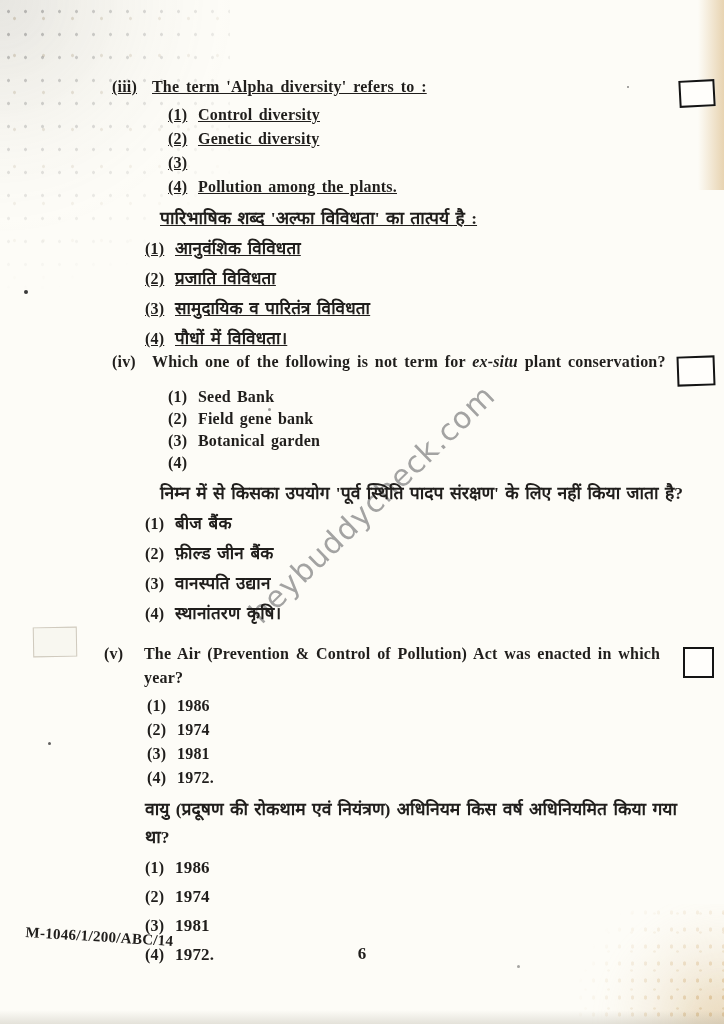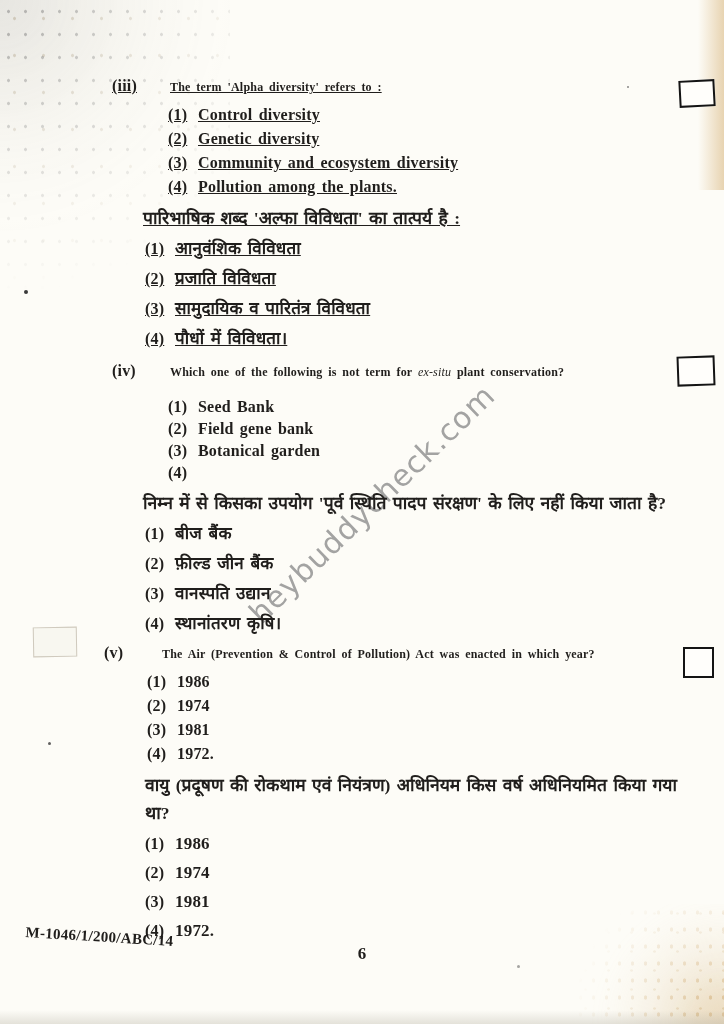--- a/index.html
+++ b/index.html
@@ -54,28 +54,28 @@
     transform:rotate(-44deg);
     font-family:"DejaVu Sans","Liberation Sans",sans-serif;
     font-size:30px;letter-spacing:1px;
     color:#8d8d8d;opacity:.8;
     pointer-events:none;white-space:nowrap;
   }
   
   .question{position:absolute;left:112px;width:580px;}
   .q-line{display:flex;align-items:baseline;}
   .q-num{flex:0 0 40px;font-weight:600;font-size:16px;letter-spacing:.2px;}
-  .q-text{font-weight:600;font-size:12px;letter-spacing:.2px;word-spacing:2.5px;line-height:24px;margin-left:18px;}
-  .q-text i{font-weight:400;}
+  .q-text{font-weight:600;font-size:16px;letter-spacing:.2px;word-spacing:2.5px;line-height:24px;}
+  .q-text i{font-weight:700;}
   .opts{list-style:none;margin:0;padding:0;}
   .opts.en{margin:4px 0 0 56px;}
   .opt{display:flex;align-items:baseline;font-weight:600;font-size:16px;letter-spacing:.2px;word-spacing:2px;}
   .opts.en .opt{line-height:24px;}
   .o-num{flex:0 0 30px;}
-  .hi-line{margin:5px 0 0 31px;}
+  .hi-line{margin:5px 0 0 48px;}
   .hi-text{font-size:17.5px;font-weight:600;line-height:28px;word-spacing:2px;}
   .opts.hi{margin:2px 0 0 33px;}
   .opts.hi .opt{line-height:30px;font-size:17px;}
   .opts.hi .o-num{font-size:16px;}
   
   .q4 .opts.en .opt{line-height:22px;}
   .q5 .opts.hi .opt{line-height:29px;}
   
   .answer-box{position:absolute;border:2px solid #141414;background:#fffefb;}
   .box-q3{left:679px;top:80px;width:32px;height:23px;transform:rotate(-3deg);}
@@ -119,21 +119,20 @@
       <li class="opt">
           <span class="o-num">(1)</span>
           <span class="o-label">Control diversity</span>
         </li>
       <li class="opt">
           <span class="o-num">(2)</span>
           <span class="o-label">Genetic diversity</span>
         </li>
       <li class="opt">
           <span class="o-num">(3)</span>
-          <span class="o-label">Community and ecosystem diversity</span>
         </li>
       <li class="opt">
           <span class="o-num">(4)</span>
           <span class="o-label">Pollution among the plants.</span>
         </li>
     </ul>
     <div class="hi-line">
       <span class="hi-text">पारिभाषिक शब्द 'अल्फा विविधता' का तात्पर्य है :</span>
     </div>
     <ul class="opts hi">
@@ -150,21 +149,21 @@
           <span class="o-label">सामुदायिक व पारितंत्र विविधता</span>
         </li>
       <li class="opt">
           <span class="o-num">(4)</span>
           <span class="o-label">पौधों में विविधता।</span>
         </li>
     </ul>
   </section>
   <div class="answer-box box-q3"></div>
 
-  <section class="question q4" style="top:360px;">
+  <section class="question q4" style="top:350px;">
     <div class="q-line">
       <span class="q-num">(iv)</span>
       <span class="q-text"><span>Which one of the following is not term for </span><i>ex-situ</i><span> plant conservation?</span></span>
     </div>
     <ul class="opts en" style="margin-top:12px;">
       <li class="opt">
           <span class="o-num">(1)</span>
           <span class="o-label">Seed Bank</span>
         </li>
       <li class="opt">

